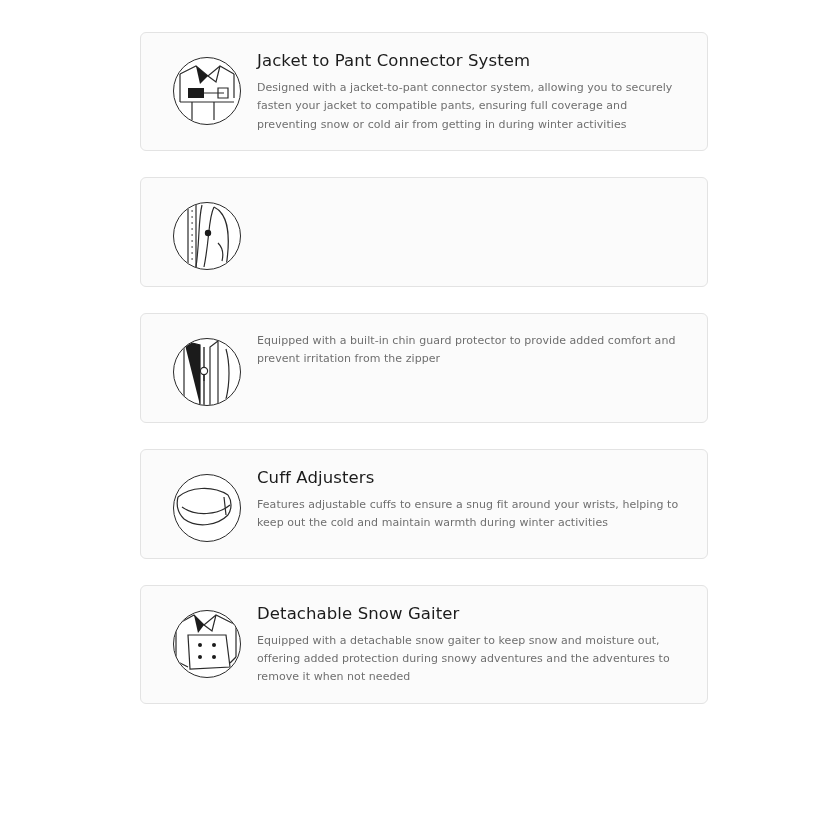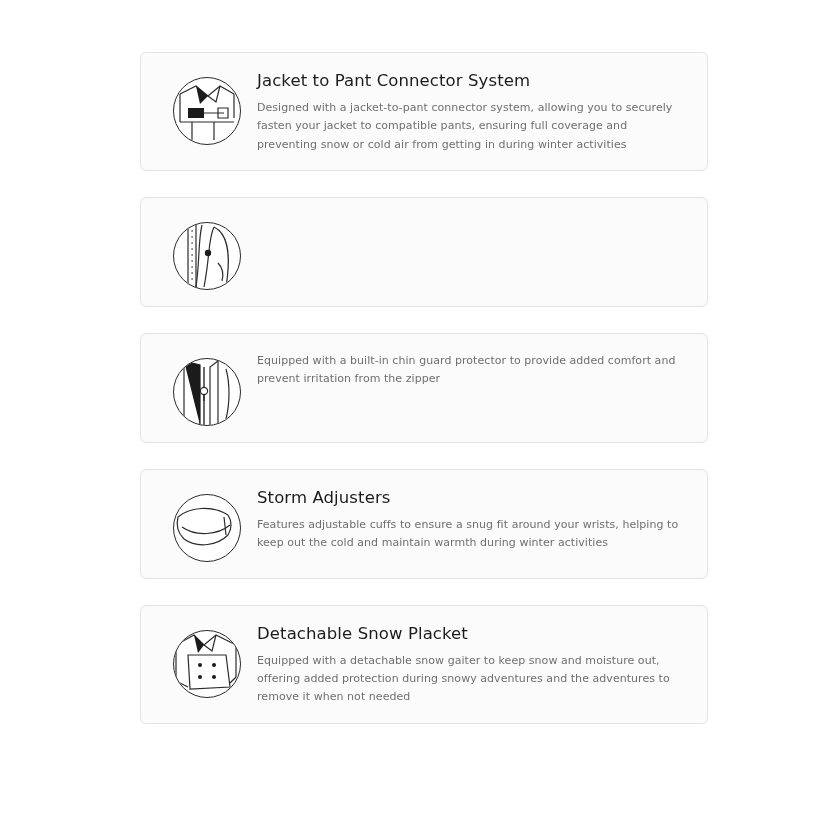--- a/index.html
+++ b/index.html
@@ -9,21 +9,20 @@
   body {
     width: 840px;
     height: 840px;
     background: #ffffff;
     font-family: "DejaVu Sans", sans-serif;
     overflow: hidden;
   }
   .feature-list {
     padding: 32px 132px 0 140px;
     box-sizing: border-box;
-    margin-top: 20px;
   }
   .feature-card {
     border: 1px solid #e3e3e3;
     border-radius: 6px;
     background: #fbfbfb;
     display: flex;
     align-items: flex-start;
     padding: 16px 18px 16px 16px;
     margin-bottom: 26px;
     box-sizing: border-box;
@@ -144,21 +143,21 @@
           <path d="M4 22 C16 12, 38 10, 54 20"></path>
           <path d="M54 20 C58 26, 58 34, 54 40"></path>
           <path d="M4 22 C2 30, 4 38, 10 44"></path>
           <path d="M10 44 C24 54, 44 50, 54 40"></path>
           <path d="M8 32 C22 42, 44 40, 56 30"></path>
           <path d="M50 22 L52 40"></path>
         </svg>
       </div>
     </div>
     <div class="text-wrap">
-      <h3 class="feature-title">Storm Adjusters</h3>
+      <h3 class="feature-title">Cuff Adjusters</h3>
       <p class="feature-desc">Features adjustable cuffs to ensure a snug fit around your wrists, helping to keep out the cold and maintain warmth during winter activities</p>
     </div>
   </div>
 
   <div class="feature-card">
     <div class="icon-wrap">
       <div class="icon-circle">
         <svg width="66" height="66" viewBox="0 0 66 66" fill="none" stroke="#2b2b2b" stroke-width="1.2">
           <path d="M2 14 L20 4 L30 14 L42 4 L62 14"></path>
           <path d="M20 4 L24 22 L30 14" fill="#1b1b1b" stroke="none"></path>
@@ -169,18 +168,18 @@
           <circle cx="26" cy="34" r="2" fill="#1b1b1b" stroke="none"></circle>
           <circle cx="40" cy="34" r="2" fill="#1b1b1b" stroke="none"></circle>
           <circle cx="26" cy="46" r="2" fill="#1b1b1b" stroke="none"></circle>
           <circle cx="40" cy="46" r="2" fill="#1b1b1b" stroke="none"></circle>
           <path d="M2 50 L14 56"></path>
           <path d="M62 46 L56 52"></path>
         </svg>
       </div>
     </div>
     <div class="text-wrap">
-      <h3 class="feature-title">Detachable Snow Placket</h3>
+      <h3 class="feature-title">Detachable Snow Gaiter</h3>
       <p class="feature-desc">Equipped with a detachable snow gaiter to keep snow and moisture out, offering added protection during snowy adventures and the adventures to remove it when not needed</p>
     </div>
   </div>
 
 </div>
 
 </body></html>

